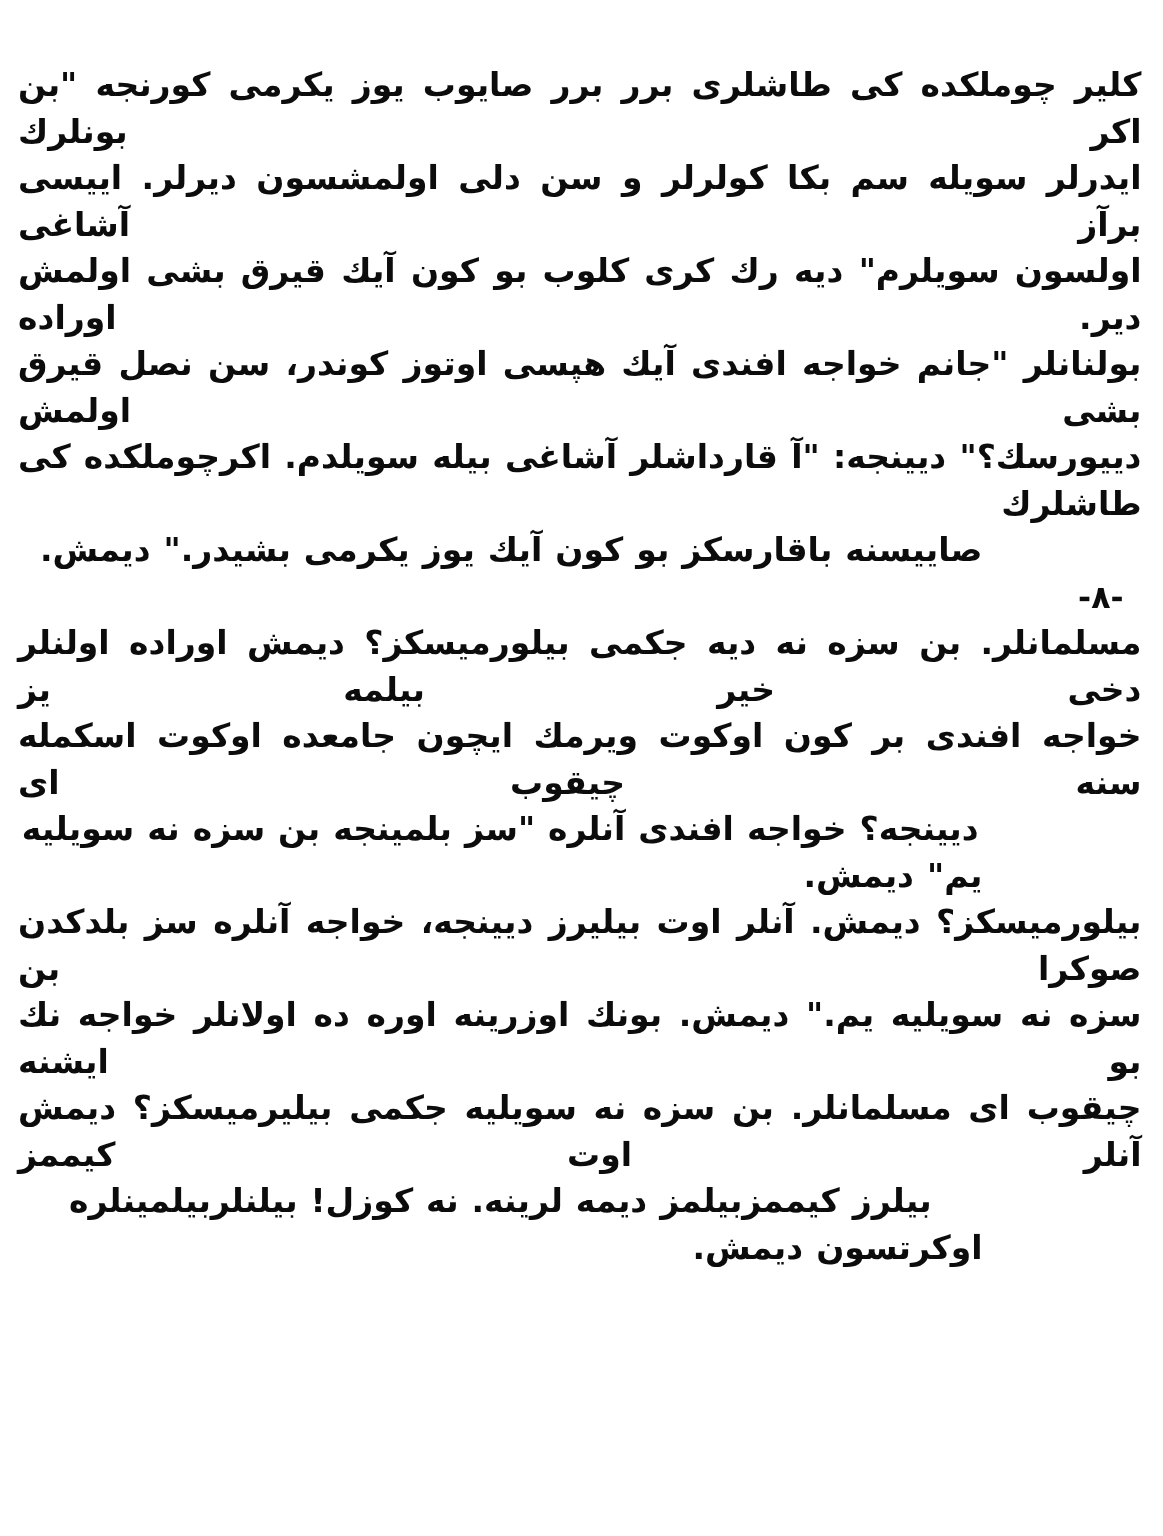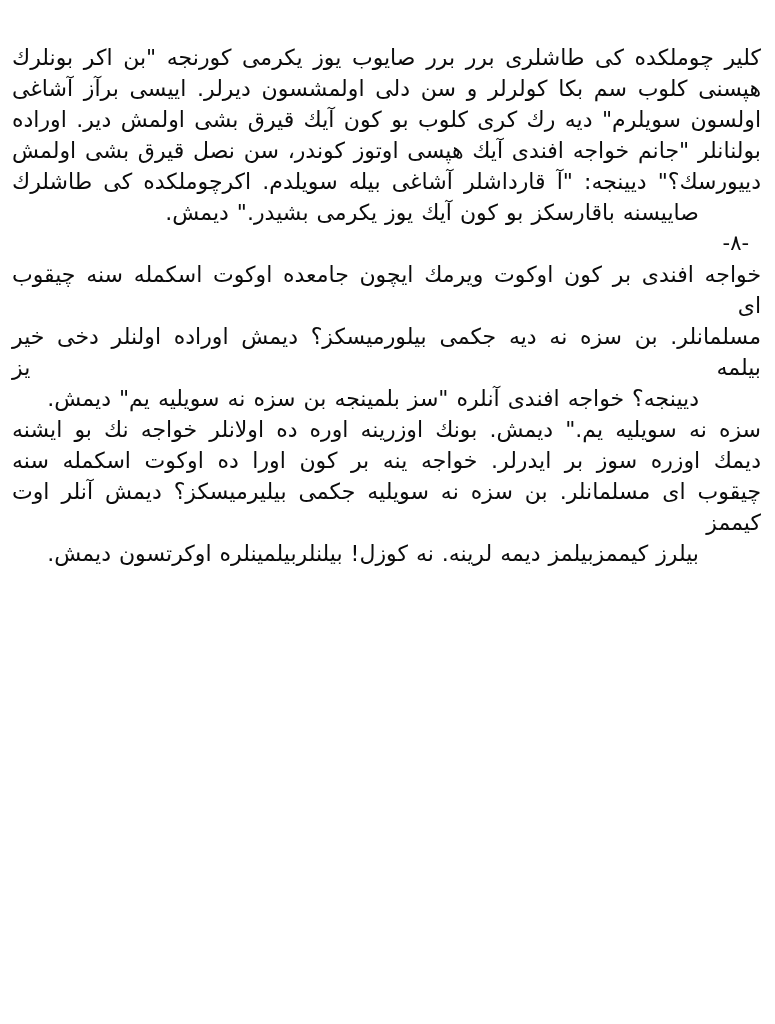--- a/index.html
+++ b/index.html
@@ -3,61 +3,61 @@
 <meta charset="utf-8">
 <style>
   html,body{margin:0;padding:0;background:#ffffff;}
   body{width:775px;height:1024px;overflow:hidden;}
   .page{
     box-sizing:border-box;
     width:775px;height:1024px;
     padding:42px 14px 0 12px;
     direction:rtl;
     font-family:"DejaVu Sans",sans-serif;
-    font-weight:400;
+    font-weight:700;
     color:#0c0c0c;
     background:#ffffff;
   }
   .section{margin:0;}
   .line{
     font-size:22px;
     line-height:31px;
     text-align:justify;
     text-align-last:justify;
     word-spacing:1px;
   }
   .line.end{
-    text-align:left;
+    text-align:center;
     text-align-last:right;
     margin-left:0;
-    margin-right:62px;
+    margin-right:106px;
   }
   .section-header{
     font-size:21px;
     line-height:31px;
     text-align:right;
     margin-right:12px;
     letter-spacing:1px;
   }
 </style>
 </head>
 <body>
 
 <main class="page">
     <section class="section section-0">
       <div class="line" dir="rtl">كلير چوملكده كى طاشلرى برر برر صايوب يوز يكرمى كورنجه "بن اكر بونلرك</div>
-      <div class="line" dir="rtl">هپسنى كلوب سم بكا كولرلر و سن دلى اولمشسون ديرلر. اييسى برآز آشاغى</div>
+      <div class="line" dir="rtl">ايدرلر سويله سم بكا كولرلر و سن دلى اولمشسون ديرلر. اييسى برآز آشاغى</div>
       <div class="line" dir="rtl">اولسون سويلرم" ديه رك كرى كلوب بو كون آيك قيرق بشى اولمش دير. اوراده</div>
       <div class="line" dir="rtl">بولنانلر "جانم خواجه افندى آيك هپسى اوتوز كوندر، سن نصل قيرق بشى اولمش</div>
       <div class="line" dir="rtl">دييورسك؟" ديينجه: "آ قارداشلر آشاغى بيله سويلدم. اكرچوملكده كى طاشلرك</div>
       <div class="line end" dir="rtl">صاييسنه باقارسكز بو كون آيك يوز يكرمى بشيدر." ديمش.</div>
     </section>
     <section class="section section-1">
       <div class="section-header" dir="rtl">-٨-</div>
+      <div class="line" dir="rtl">مسلمانلر. بن سزه نه ديه جكمى بيلورميسكز؟ ديمش اوراده اولنلر دخى خير بيلمه يز</div>
       <div class="line" dir="rtl">خواجه افندى بر كون اوكوت ويرمك ايچون جامعده اوكوت اسكمله سنه چيقوب اى</div>
-      <div class="line" dir="rtl">مسلمانلر. بن سزه نه ديه جكمى بيلورميسكز؟ ديمش اوراده اولنلر دخى خير بيلمه يز</div>
       <div class="line end" dir="rtl">ديينجه؟ خواجه افندى آنلره "سز بلمينجه بن سزه نه سويليه يم" ديمش.</div>
+      <div class="line" dir="rtl">بيلورميسكز؟ ديمش. آنلر اوت بيليرز ديينجه، خواجه آنلره سز بلدكدن صوكرا بن</div>
       <div class="line" dir="rtl">سزه نه سويليه يم." ديمش. بونك اوزرينه اوره ده اولانلر خواجه نك بو ايشنه</div>
-      <div class="line" dir="rtl">ديمك اوزره سوز بر ايدرلر. خواجه ينه بر كون اورا ده اوكوت اسكمله سنه</div>
       <div class="line" dir="rtl">چيقوب اى مسلمانلر. بن سزه نه سويليه جكمى بيليرميسكز؟ ديمش آنلر اوت كيممز</div>
       <div class="line end" dir="rtl">بيلرز كيممزبيلمز ديمه لرينه. نه كوزل! بيلنلربيلمينلره اوكرتسون ديمش.</div>
     </section>
   </main>
 
 </body></html>

